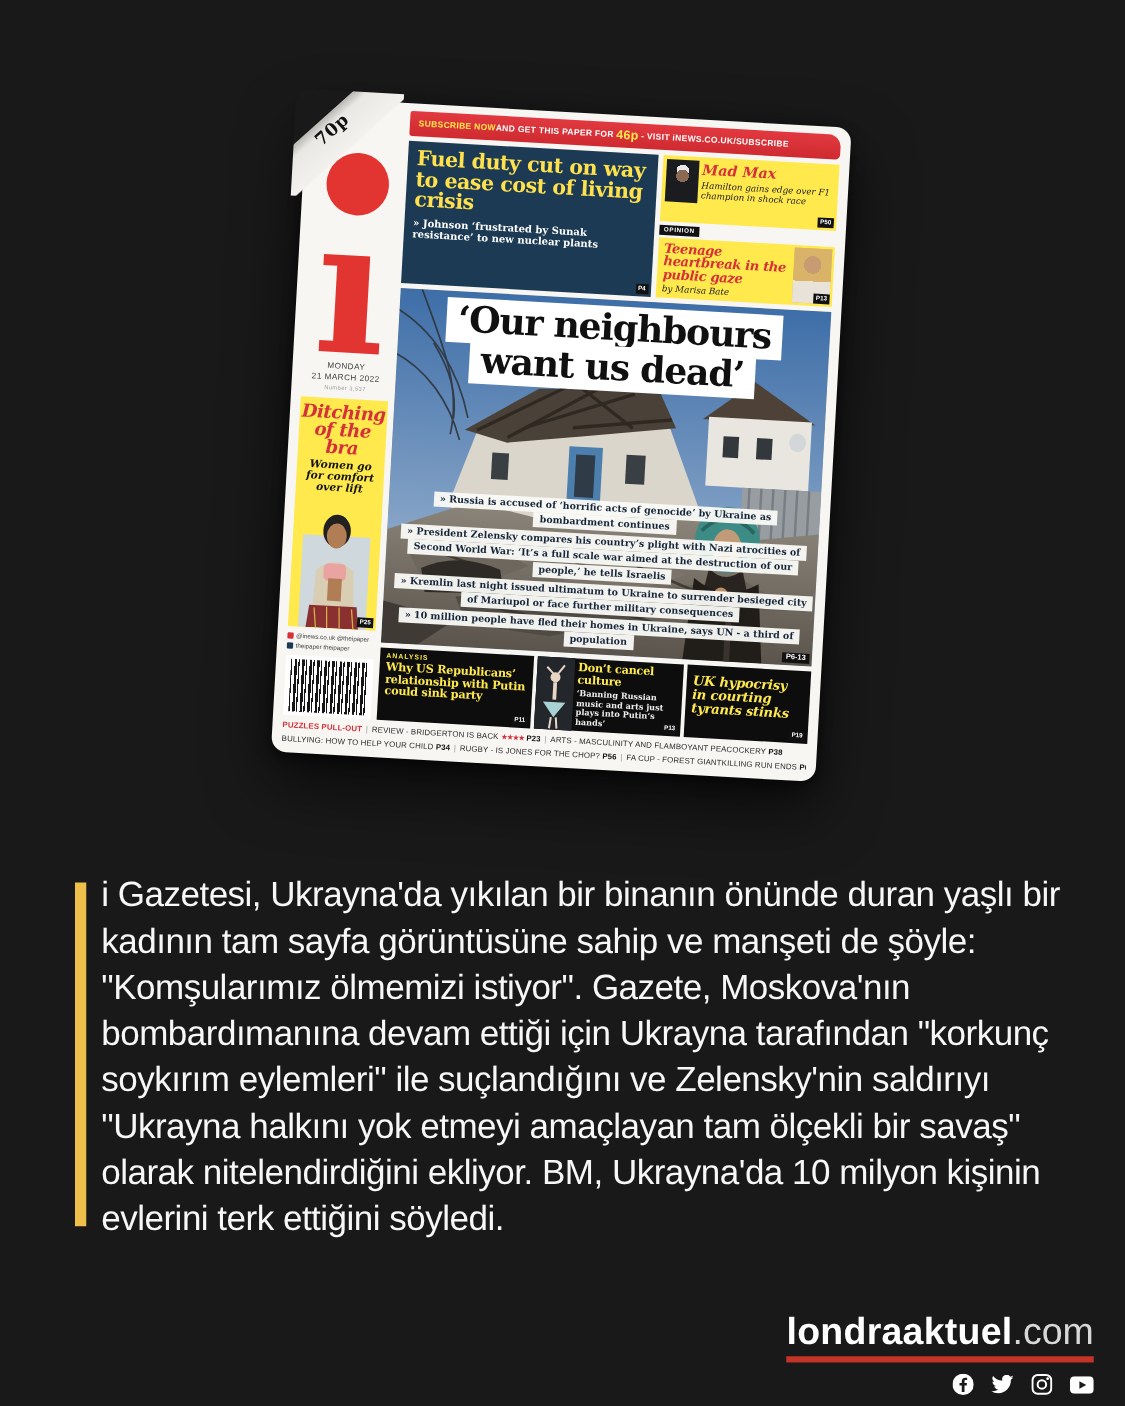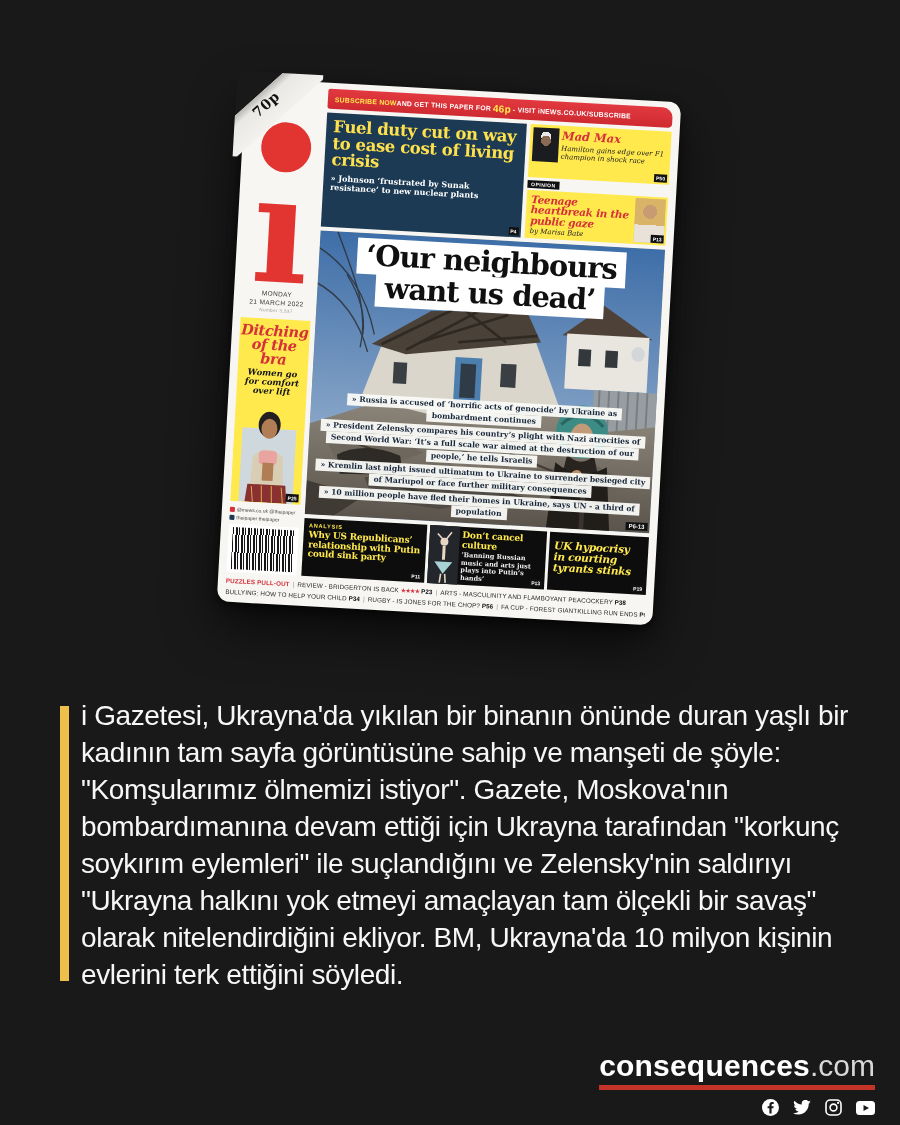--- a/index.html
+++ b/index.html
@@ -345,21 +345,21 @@
     </div>
   </div>
 </div>
 
 <div class="caption">
   <div class="caption-bar"></div>
   <div class="caption-text">i Gazetesi, Ukrayna'da yıkılan bir binanın önünde duran yaşlı bir kadının tam sayfa görüntüsüne sahip ve manşeti de şöyle: "Komşularımız ölmemizi istiyor". Gazete, Moskova'nın bombardımanına devam ettiği için Ukrayna tarafından "korkunç soykırım eylemleri" ile suçlandığını ve Zelensky'nin saldırıyı "Ukrayna halkını yok etmeyi amaçlayan tam ölçekli bir savaş" olarak nitelendirdiğini ekliyor. BM, Ukrayna'da 10 milyon kişinin evlerini terk ettiğini söyledi.</div>
 </div>
 
 <div class="brand">
-  <div class="brand-word"><span>consequences</span><span class="tld">.com</span></div>
+  <div class="brand-word"><span>londraaktuel</span><span class="tld">.com</span></div>
   <div class="brand-bar"></div>
   <div class="brand-icons">
     <span>
       <svg width="17" height="17" viewBox="0 0 17 17">
           <circle cx="8.5" cy="8.5" r="8.5" fill="#fff"></circle>
           <path d="M9.6 14.5V9.3h1.7l.3-2H9.6V6c0-.6.2-1 1-1h1.1V3.2c-.2 0-.9-.1-1.6-.1-1.6 0-2.7 1-2.7 2.8v1.4H5.6v2h1.8v5.2z" fill="#191919"></path>
         </svg>
     </span>
     <span>
       <svg width="18" height="15" viewBox="0 0 18 15">

